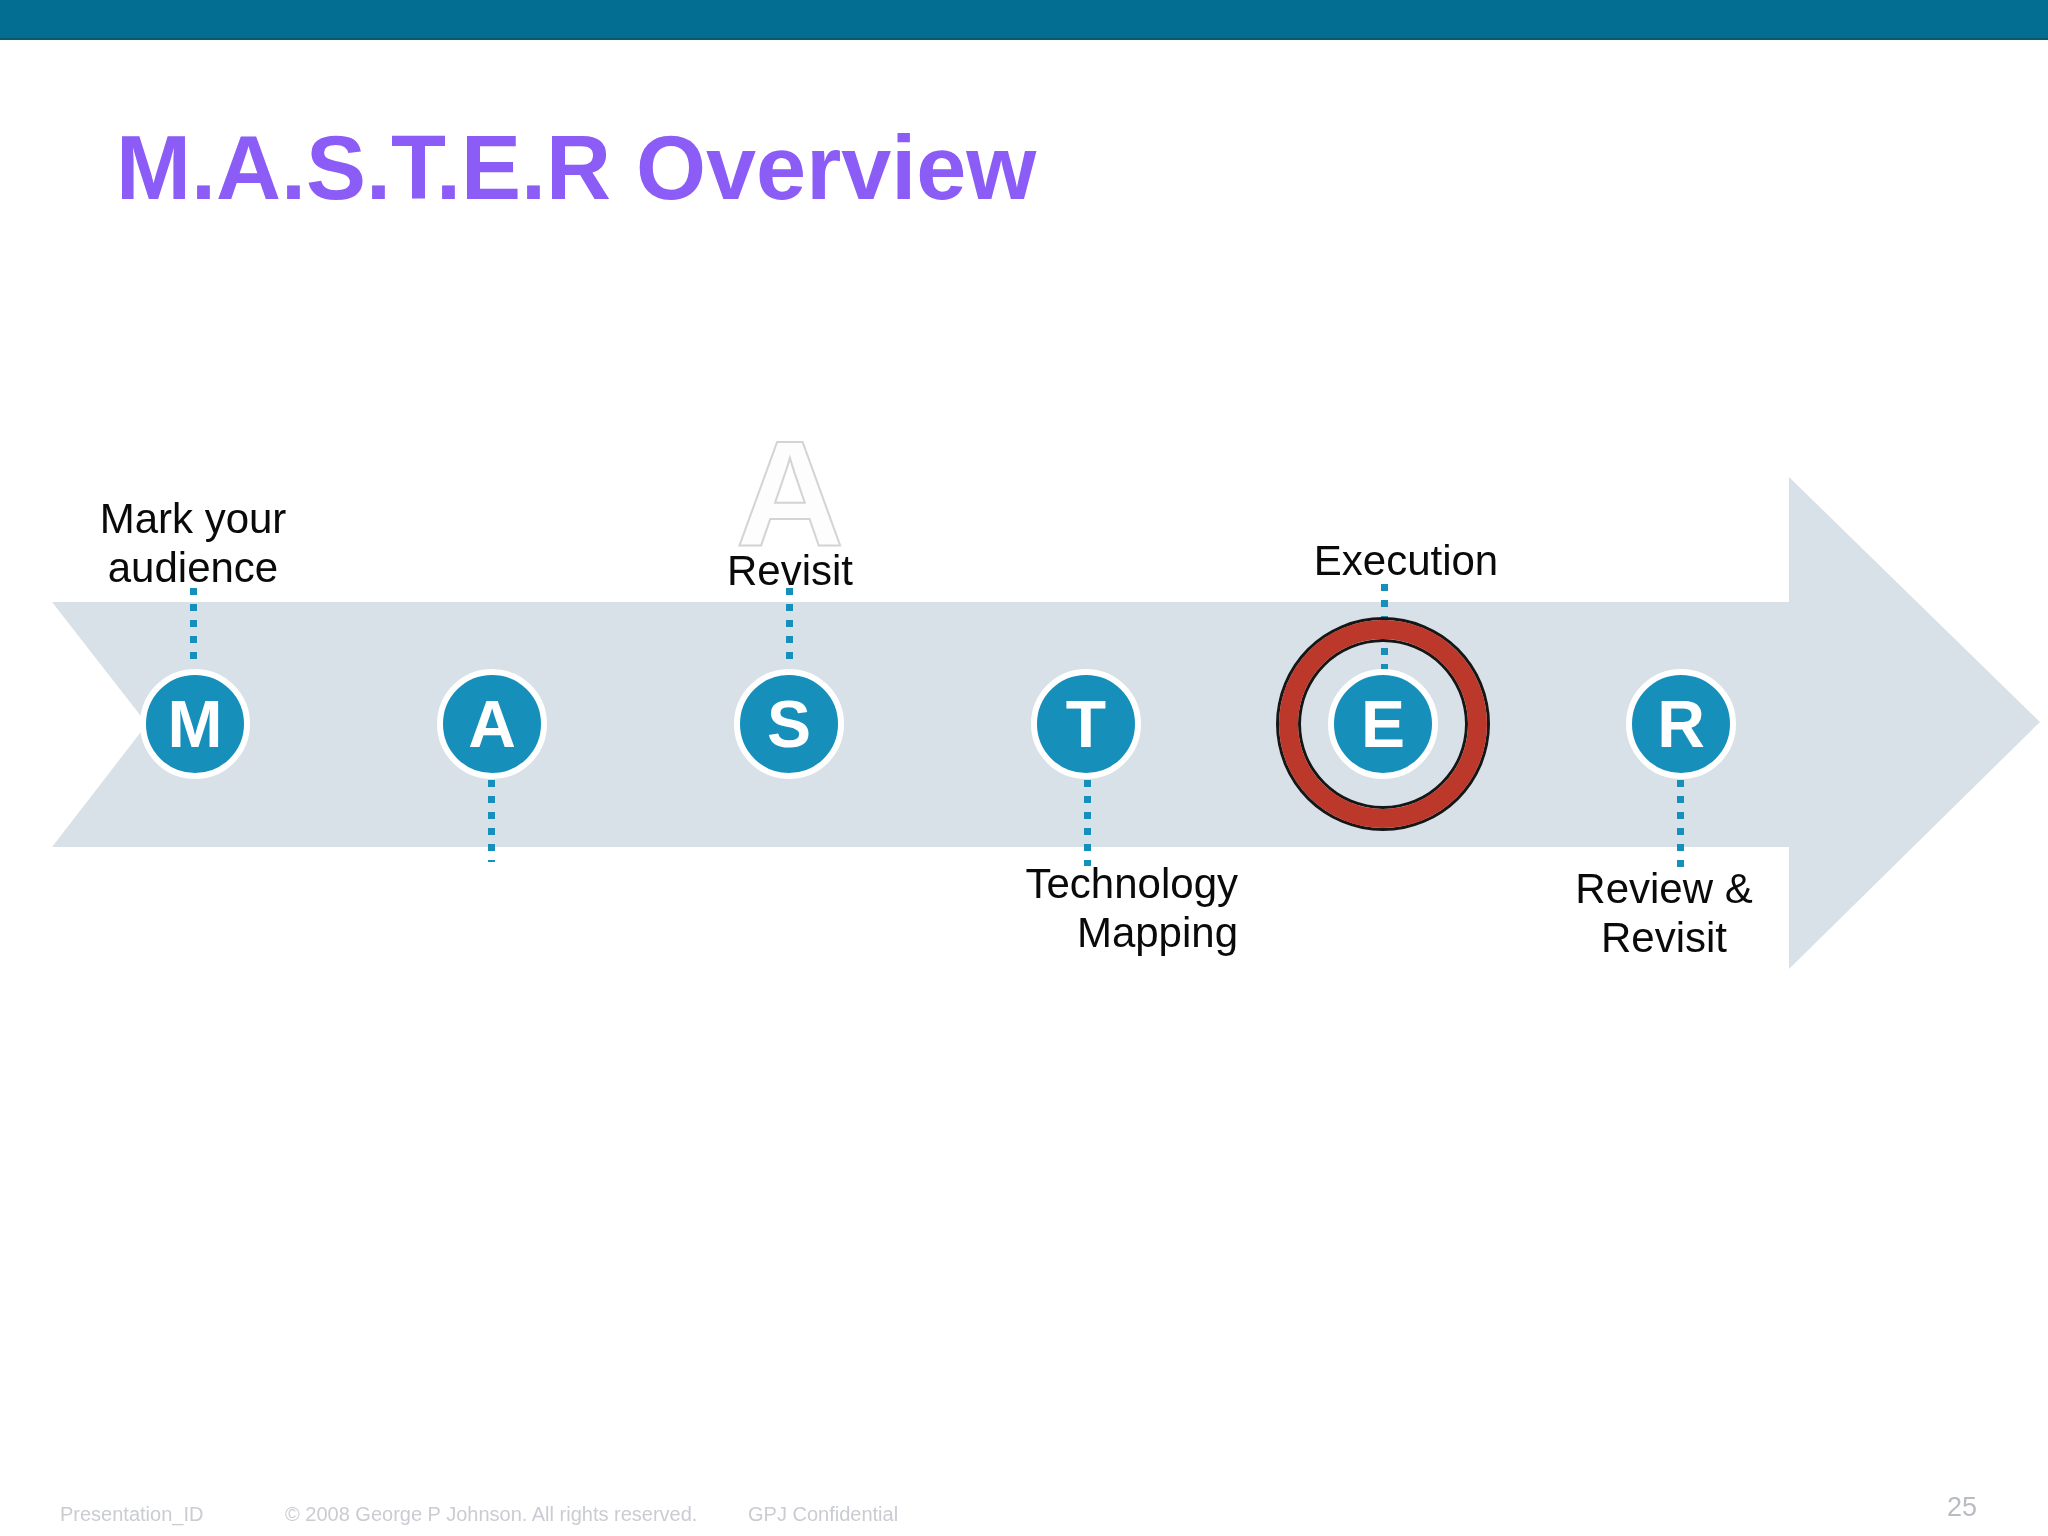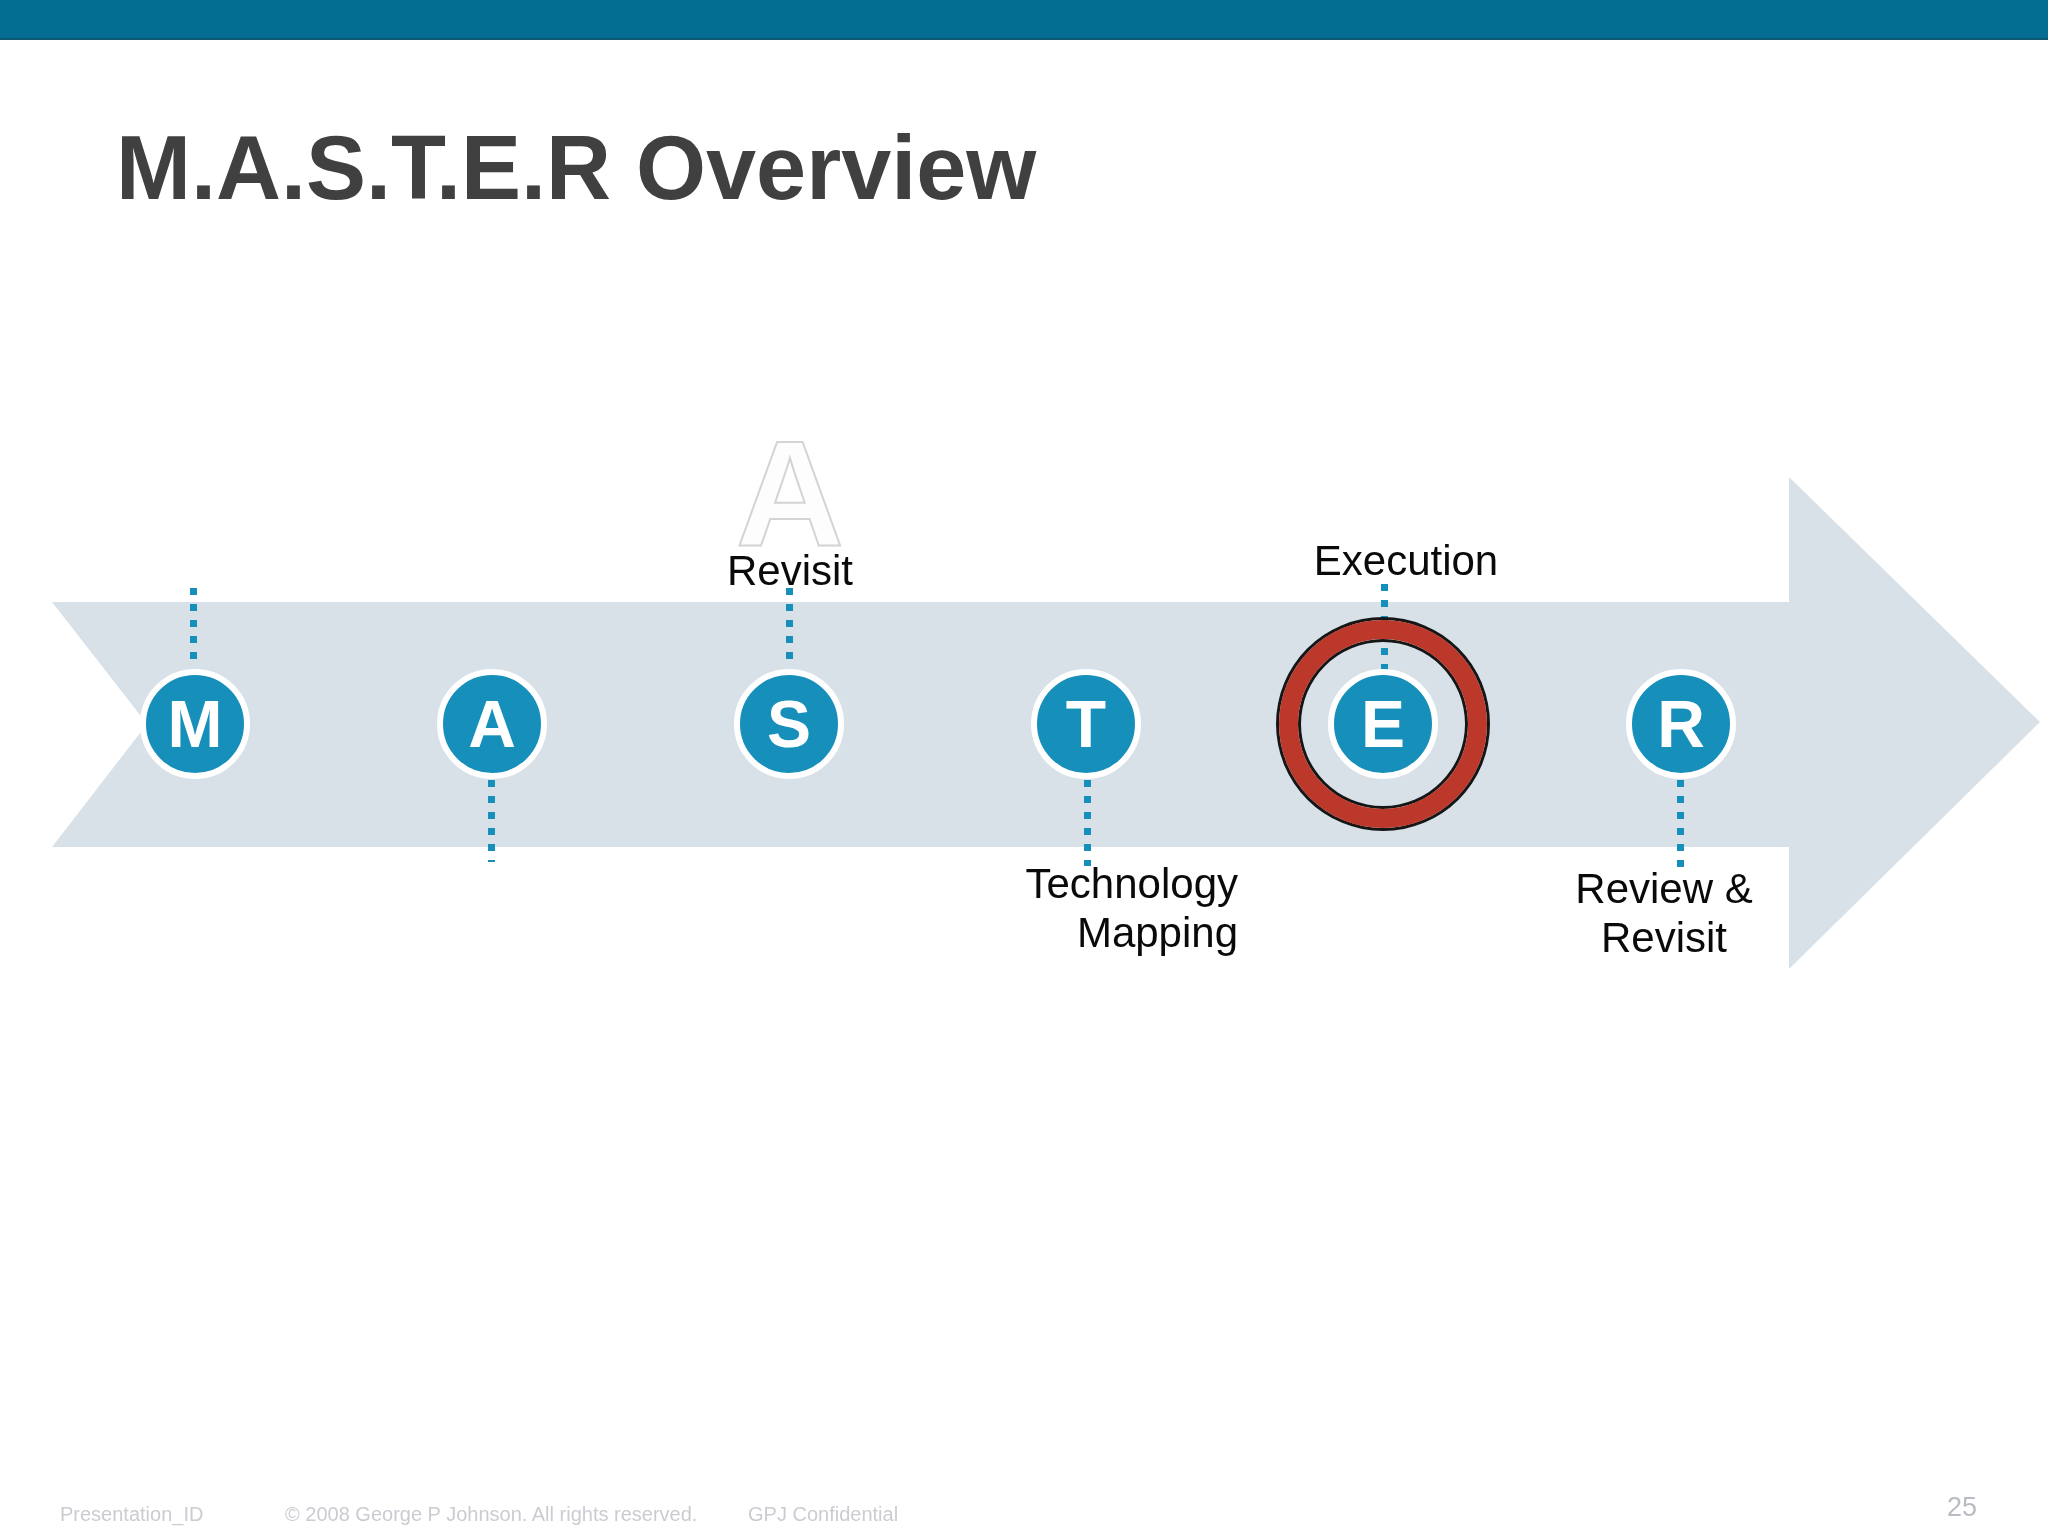--- a/index.html
+++ b/index.html
@@ -6,21 +6,21 @@
   .slide{
     position:relative;width:2048px;height:1536px;overflow:hidden;background:#ffffff;
     font-family:"Liberation Sans","DejaVu Sans",sans-serif;color:#0a0a0a;
   }
   .topbar{
     position:absolute;left:0;top:0;width:2048px;height:38px;
     background:#046E92;border-bottom:2px solid #0e5872;
   }
   .title{
     position:absolute;left:116px;top:122px;margin:0;
-    font-size:90px;line-height:92px;font-weight:bold;color:#404040;letter-spacing:0;
+    font-size:90px;line-height:92px;font-weight:bold;color:#8b5cf6;letter-spacing:0;
   }
   .diagram{position:absolute;left:0;top:0;width:2048px;height:1536px;}
   .arrow-svg{position:absolute;left:0;top:0;z-index:1;}
   .watermark{
     position:absolute;left:690px;top:418px;width:200px;z-index:2;
     text-align:center;font-size:150px;line-height:150px;font-weight:bold;
     color:#fdfdfd;-webkit-text-stroke:2px #d4d4d4;text-shadow:0 0 1px #d4d4d4;
   }
   .step-label{
     position:absolute;width:300px;z-index:4;text-align:center;
@@ -86,20 +86,22 @@
 
     <div class="dotted dot-m"></div>
     <div class="dotted dot-a"></div>
     <div class="dotted dot-s"></div>
     <div class="dotted dot-t"></div>
     <div class="dotted dot-e"></div>
     <div class="dotted dot-r"></div>
 
     <div class="highlight-ring"></div>
 
+    <div class="step-label lbl-m">Mark your
+audience</div>
     <div class="step-label lbl-s">Revisit</div>
     <div class="step-label lbl-t">Technology
 Mapping</div>
     <div class="step-label lbl-e bold">Execution</div>
     <div class="step-label lbl-r bold">Review &amp;
 Revisit</div>
 
     <div class="circle c-m">M</div>
     <div class="circle c-a">A</div>
     <div class="circle c-s">S</div>

